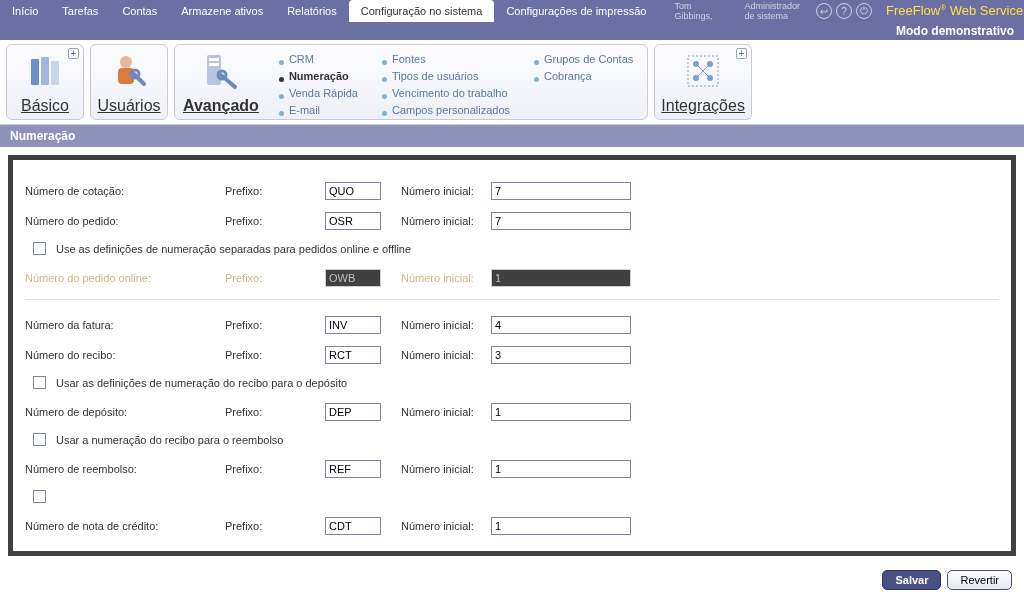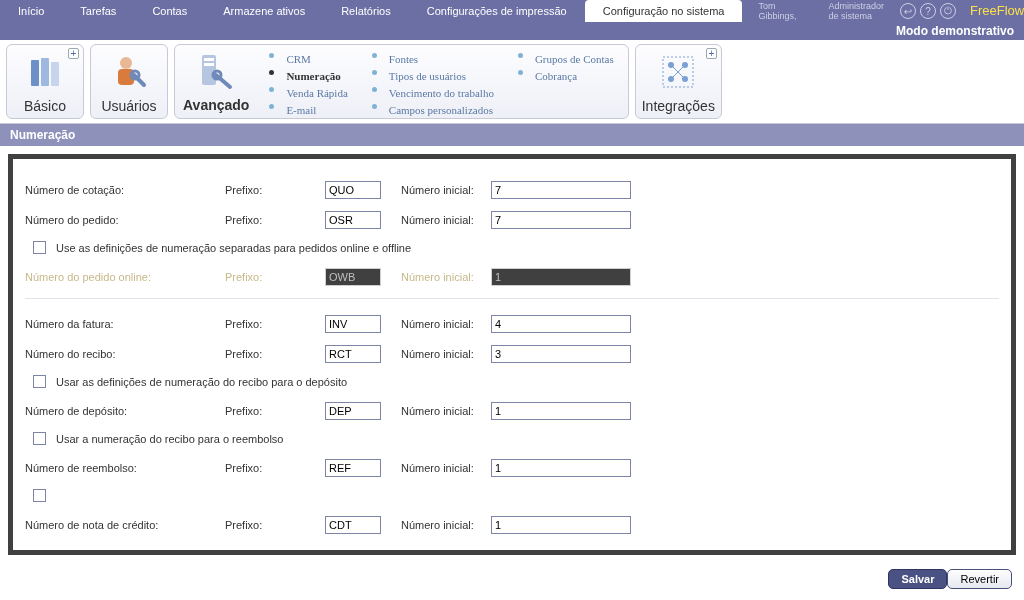--- a/index.html
+++ b/index.html
@@ -1,40 +1,40 @@
 <!DOCTYPE html>
 <html><head>
 <meta charset="utf-8">
 <style>
   * { box-sizing: border-box; margin: 0; padding: 0; }
   body { font-family: Arial, Helvetica, sans-serif; font-size: 11px; color: #333; background: #fff; width: 1024px; }
   
   .topbar { background: #6b6fa3; color: #fff; height: 22px; display: flex; align-items: center; position: relative; }
   .topbar .menu { display: flex; height: 100%; }
-  .topbar .menu-item { padding: 4px 18px; cursor: pointer; white-space: nowrap; display: flex; align-items: center; }
+  .topbar .menu-item { padding: 4px 12px; cursor: pointer; white-space: nowrap; display: flex; align-items: center; }
   .topbar .menu-item.active { background: #fff; color: #333; border-top-left-radius: 4px; border-top-right-radius: 4px;}
   .topbar .user-block { display:flex; flex-direction:column; font-size:9px; line-height:10px; padding:0 16px; color:#cdd0e5; }
   .topbar .icons { display:flex; gap:4px; margin-left:auto; align-items:center; padding-right:8px;}
   .topbar .circ-icon { width:16px; height:16px; border:1.5px solid #cdd0e5; border-radius:50%; display:flex; align-items:center; justify-content:center; font-size:10px; color:#cdd0e5; cursor:pointer;}
   .topbar .brand { font-size:13px; color:#fde047; padding:0 10px; white-space:nowrap;}
   .topbar .brand sup { font-size:8px;}
   
   .modebar { background:#6b6fa3; color:#fff; text-align:right; font-size:12px; font-weight:bold; padding:2px 10px 12px; height:18px;}
   
   .ribbon { display:flex; background:#fff; border-bottom:1px solid #c9c9d6; padding:4px 6px; gap:6px; align-items: stretch;}
   .ribbon-group { border:1px solid #c9c9d6; border-radius:6px; padding:4px 6px 2px; display:flex; flex-direction:column; align-items:center; justify-content:flex-end; min-width:78px; background:linear-gradient(#fdfdff,#eef0f7); position:relative;}
   .ribbon-group .plus { position:absolute; top:3px; right:4px; width:11px; height:11px; font-size:10px; line-height:10px; display:flex; align-items:center; justify-content:center; border:1px solid #9aa; color:#56a; background:#fff; border-radius:2px;}
   .ribbon-icon { width:44px; height:44px; display:flex; align-items:center; justify-content:center; margin-bottom:4px;}
-  .ribbon-label { font-size:14px; color:#333; padding-bottom:2px;}
+  .ribbon-label { font-size:16px; color:#333; padding-bottom:2px;text-decoration:underline;}
   .ribbon-label.bold { font-weight:bold; }
   .ribbon-wide { border:1px solid #c9c9d6; border-radius:6px; padding:4px 8px 2px; display:flex; background:linear-gradient(#fdfdff,#eef0f7); flex:0 0 auto;}
   .ribbon-wide .left-icon { display:flex; flex-direction:column; align-items:center; margin-right:14px;}
   .link-cols { display:flex; gap:24px; padding:4px 6px 0;}
   .link-col { display:flex; flex-direction:column; gap:5px; }
-  .link-item { display:flex; align-items:flex-start; gap:12px; color:#4a6; font-size:11px; cursor:pointer; white-space: nowrap; font-family: Liberation Serif, serif;}
+  .link-item { display:flex; align-items:flex-end; gap:5px; color:#4a6; font-size:11px; cursor:pointer; white-space: nowrap;}
   .link-item .bullet { width:5px; height:5px; background:#7fb3d5; border-radius:50%; }
   .link-item.active { color:#333; font-weight:bold;}
   .link-item.active .bullet { background:#333; }
   .link-item span.text { color:#5b79a5; }
   .link-item.active span.text { color:#333; }
   
   .section-title { background:#8e92bb; color:#fff; font-weight:bold; font-size:12px; padding:4px 10px; }
   
   .form-area { background:#fff; border:5px solid #404040; margin:8px; padding:16px 12px 10px; }
   .row { display:flex; align-items:center; height:30px; }
@@ -43,36 +43,36 @@
   .row .inp-prefix { width:56px; height:18px; border:1px solid #7e84a3; font-size:11px; padding:1px 3px; margin-right:20px;}
   .row .lbl3 { width:90px; color:#333;}
   .row .inp-num { width:140px; height:18px; border:1px solid #7e84a3; font-size:11px; padding:1px 3px;}
   .row.disabled { color:#bba97d; }
   .row.disabled .lbl1, .row.disabled .lbl2, .row.disabled .lbl3 { color:#c7b88a; }
   .row.disabled .inp-prefix, .row.disabled .inp-num { border-color:#cfcfcf; color:#bfbfbf; background:#404040;}
   .chk-row { display:flex; align-items:center; gap:10px; padding:6px 0 8px 8px;}
   .chk { width:13px; height:13px; border:1px solid #7e84a3; background:#fff;}
   hr.sep { border:none; border-top:1px solid #e2e2ea; margin:6px 0 10px;}
   
-  .footer { display:flex; justify-content:flex-end; padding:6px 12px 10px;}
+  .footer { display:flex; justify-content:flex-end; gap:6px; padding:6px 12px 10px;}
   .btn { border:1px solid #4a4f7a; border-radius:5px; padding:3px 12px; font-size:11px; cursor:pointer; background:linear-gradient(#fefeff,#e6e8f0);}
   .btn.primary { background:#4a5183; color:#fff; font-weight:bold; border-color:#2f3560;}
 </style>
 </head>
 <body>
 
 <div class="topbar">
   <div class="menu">
     <div class="menu-item">Início</div>
     <div class="menu-item">Tarefas</div>
     <div class="menu-item">Contas</div>
     <div class="menu-item">Armazene ativos</div>
     <div class="menu-item">Relatórios</div>
+    <div class="menu-item active">Configuração no sistema</div>
     <div class="menu-item">Configurações de impressão</div>
-    <div class="menu-item active">Configuração no sistema</div>
   </div>
   <div class="user-block">
     <span>Tom Gibbings,</span>
   </div>
   <div class="user-block">
     <span>Administrador de sistema</span>
   </div>
   <div class="icons">
     <div class="circ-icon">↩</div>
     <div class="circ-icon">?</div>

